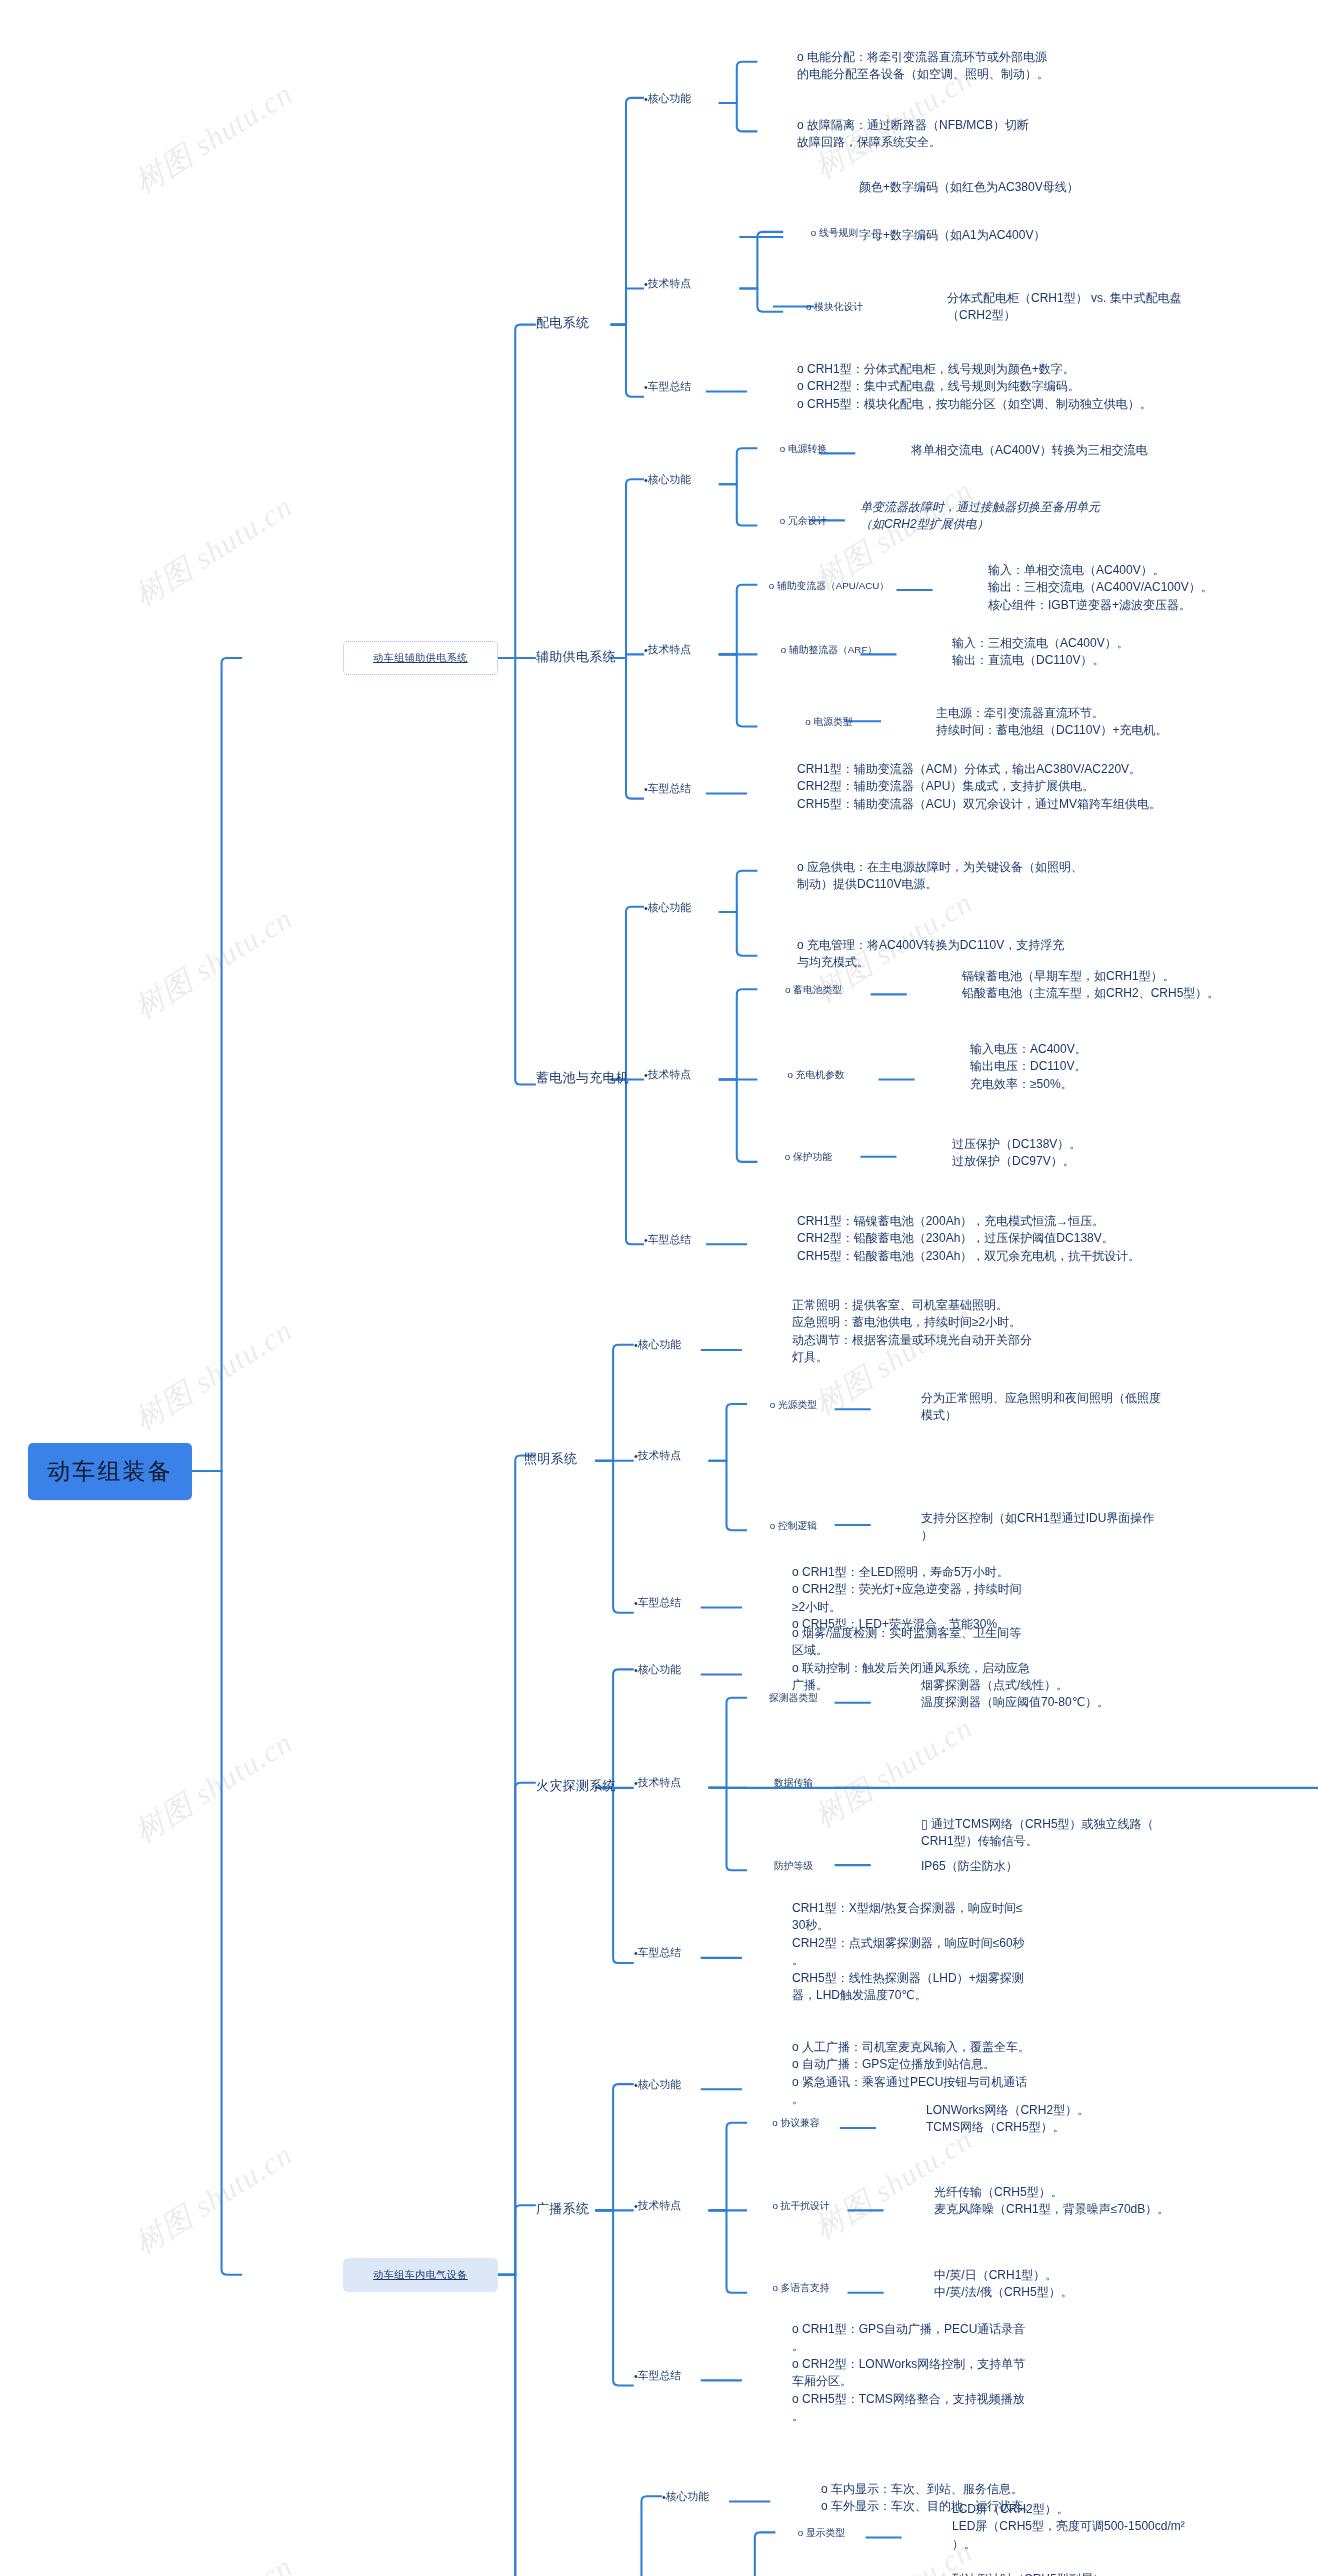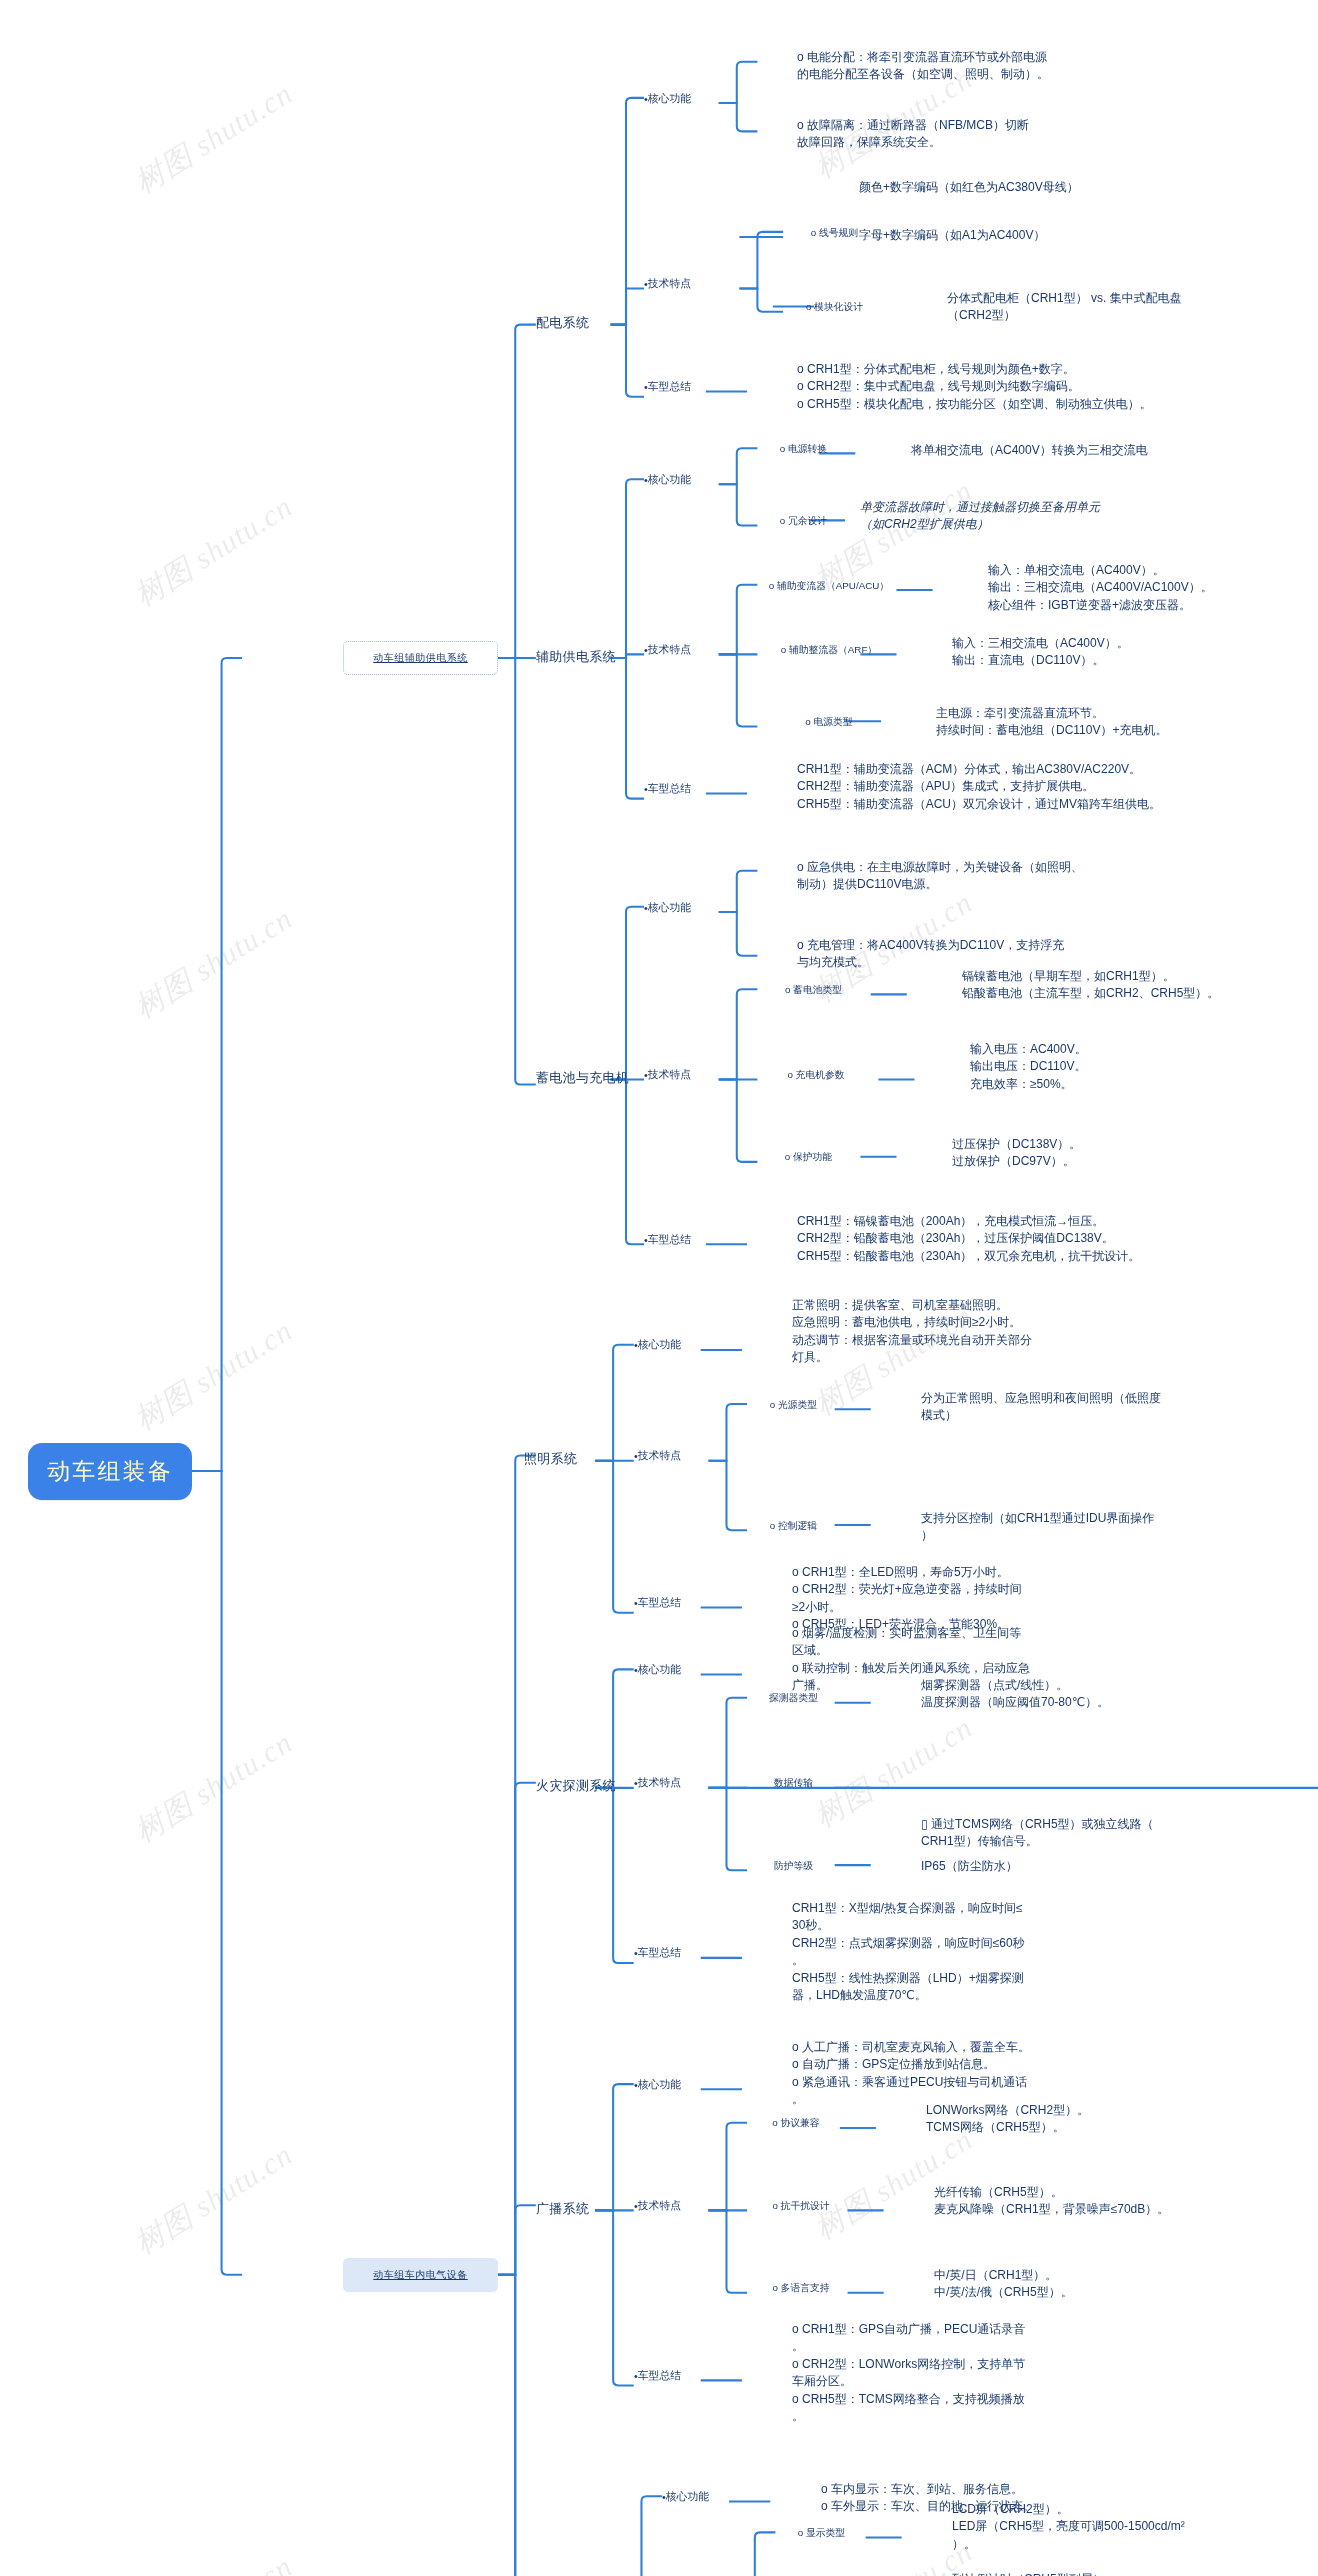--- a/index.html
+++ b/index.html
@@ -28,22 +28,22 @@
     pointer-events:none;
     letter-spacing:1px;
     font-style:italic;
   }
   
   #edges{position:absolute;left:0;top:0;width:1319px;height:3298px;pointer-events:none;}
   
   .node{position:absolute;box-sizing:border-box;}
   .root{
     background:#3b82e8;
-    color:#fef9c3;
-    border-radius:14px;
+    color:#0f172a;
+    border-radius:5px;
     font-size:23px;
     letter-spacing:2.1px;
     display:flex;align-items:center;justify-content:center;
     box-shadow:0 0.5px 1px rgba(0,0,0,.08);
   }
   .lvl1{
     font-size:10px;
     letter-spacing:0.5px;
     display:flex;align-items:center;justify-content:center;
     border-radius:5.2px;

